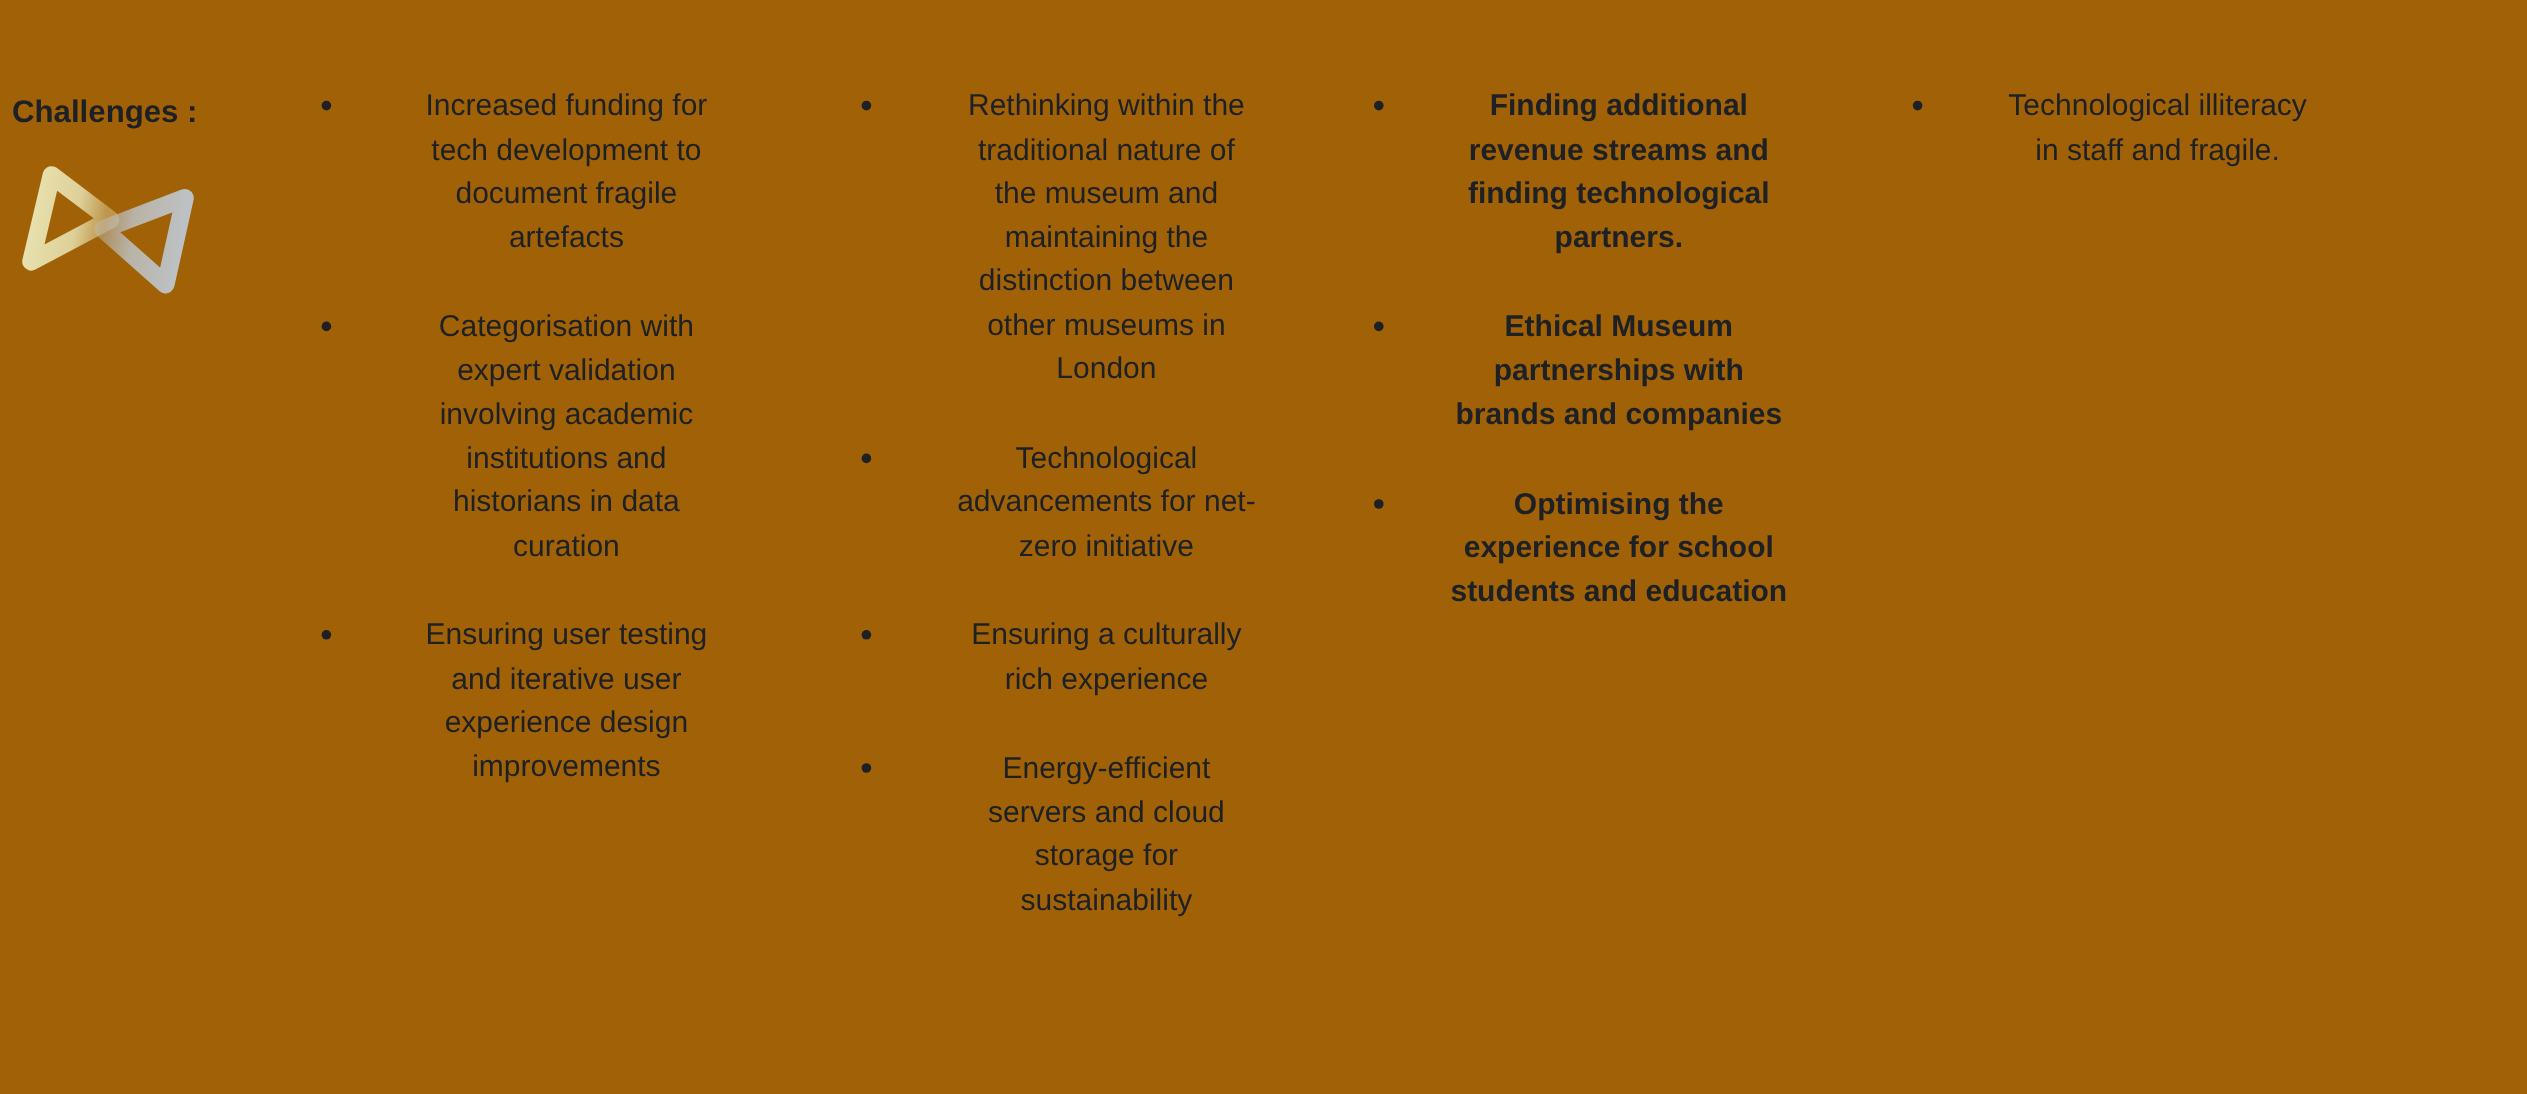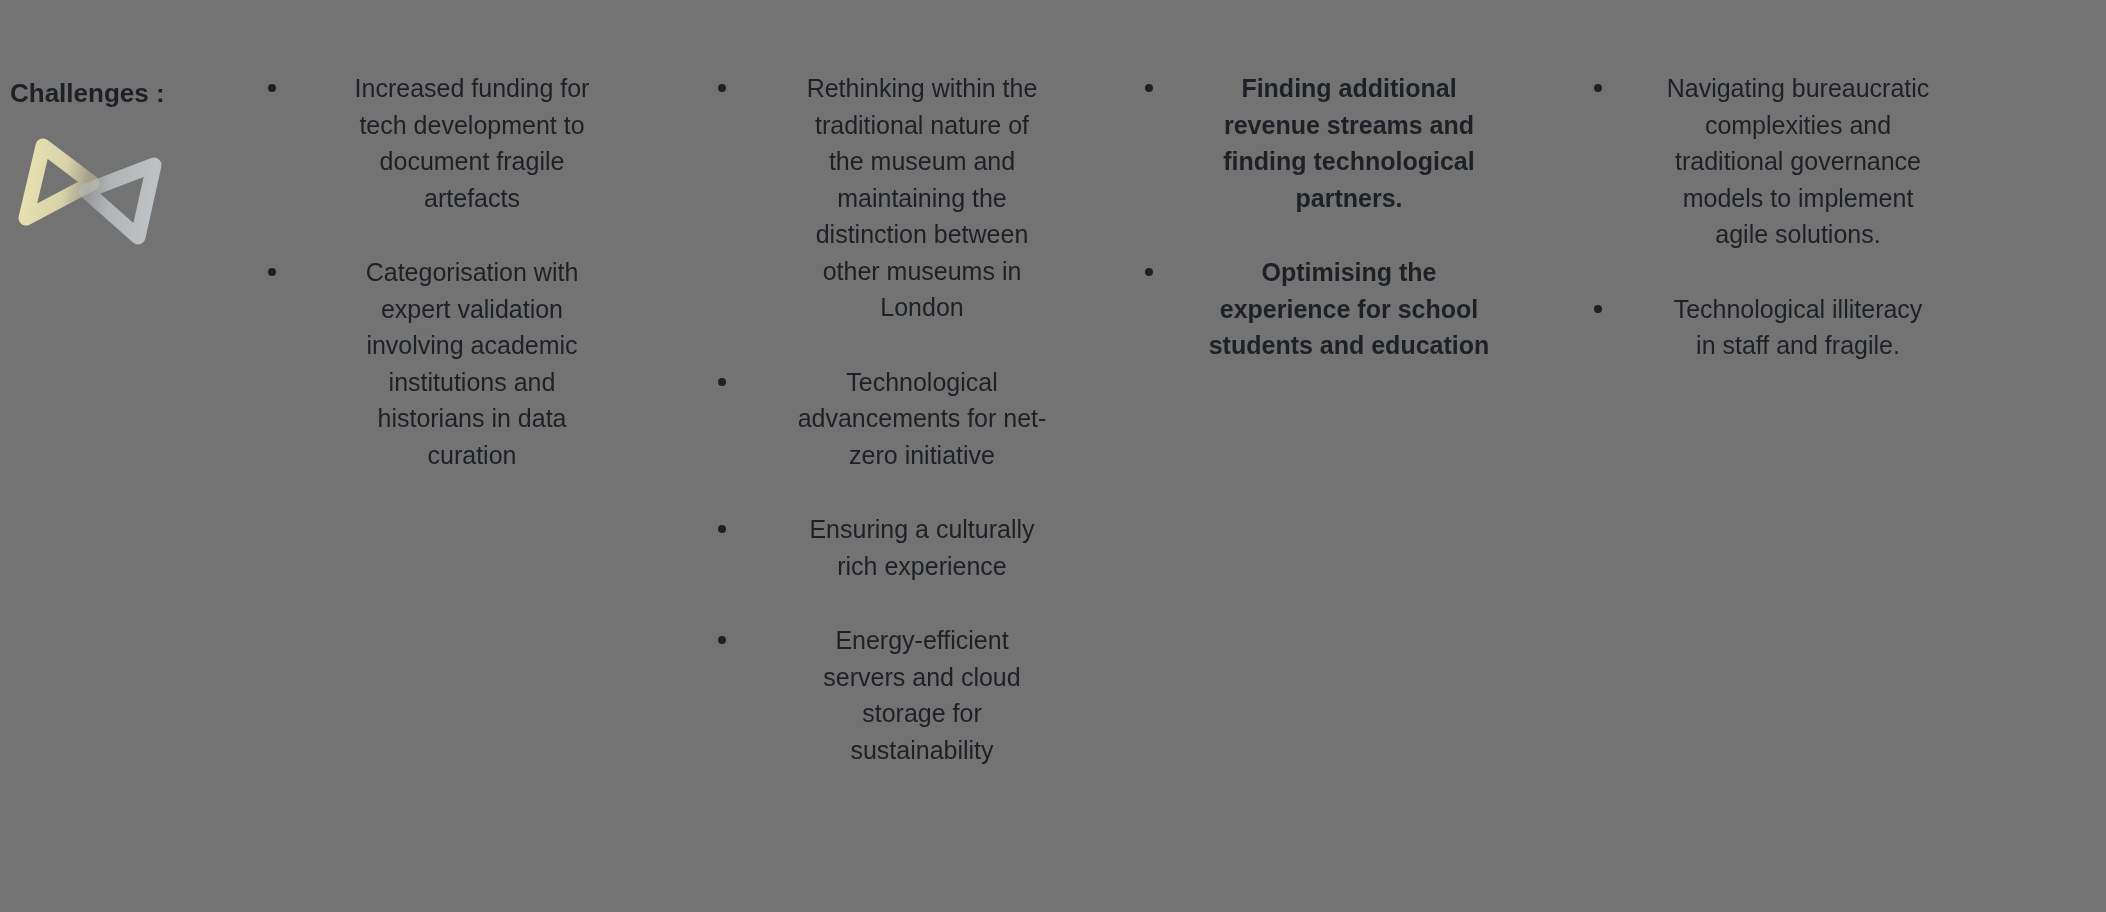--- a/index.html
+++ b/index.html
@@ -1,21 +1,21 @@
 <!DOCTYPE html>
 <html><head>
 <meta charset="utf-8">
 <style>
   html, body { margin: 0; padding: 0; }
   body { background: #ffffff; font-family: "Liberation Sans", sans-serif; }
   .canvas {
     position: relative;
     width: 2106px;
     height: 912px;
-    background: #737373;
+    background: #a16207;
     overflow: hidden;
   }
   .header {
     position: absolute;
     left: 10px;
     top: 80px;
     font-size: 26px;
     font-weight: bold;
     line-height: 1;
     color: #1d2025;
@@ -96,20 +96,27 @@
       </li>
       <li>
         <span class="dot"></span>
         <span class="itxt">Categorisation with
 expert validation
 involving academic
 institutions and
 historians in data
 curation</span>
       </li>
+      <li>
+        <span class="dot"></span>
+        <span class="itxt">Ensuring user testing
+and iterative user
+experience design
+improvements</span>
+      </li>
     </ul>
   <ul class="col col-2">
       <li>
         <span class="dot"></span>
         <span class="itxt">Rethinking within the
 traditional nature of
 the museum and
 maintaining the
 distinction between
 other museums in
@@ -137,34 +144,32 @@
   <ul class="col col-3">
       <li>
         <span class="dot"></span>
         <span class="itxt">Finding additional
 revenue streams and
 finding technological
 partners.</span>
       </li>
       <li>
         <span class="dot"></span>
+        <span class="itxt">Ethical Museum
+partnerships with
+brands and companies</span>
+      </li>
+      <li>
+        <span class="dot"></span>
         <span class="itxt">Optimising the
 experience for school
 students and education</span>
       </li>
     </ul>
   <ul class="col col-4">
-      <li>
-        <span class="dot"></span>
-        <span class="itxt">Navigating bureaucratic
-complexities and
-traditional governance
-models to implement
-agile solutions.</span>
-      </li>
       <li>
         <span class="dot"></span>
         <span class="itxt">Technological illiteracy
 in staff and fragile.</span>
       </li>
     </ul>
 
 </div>
 
 </body></html>

